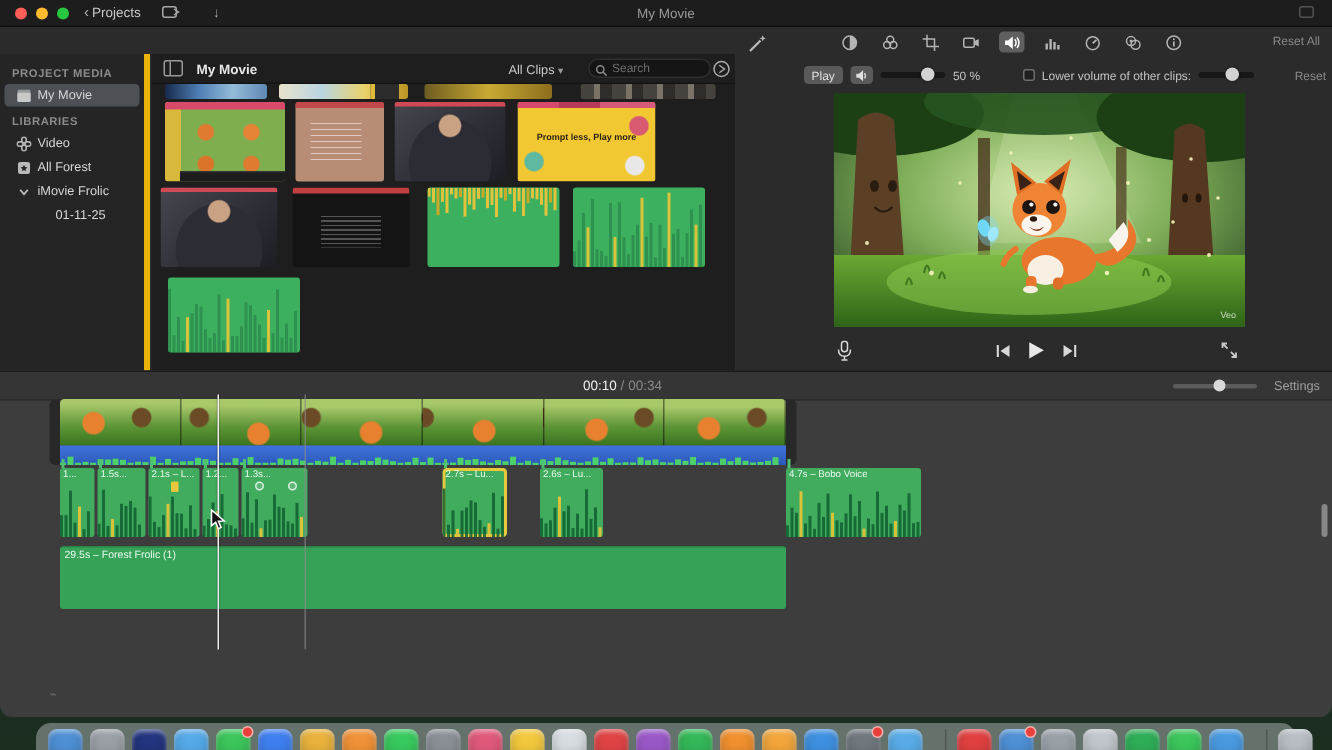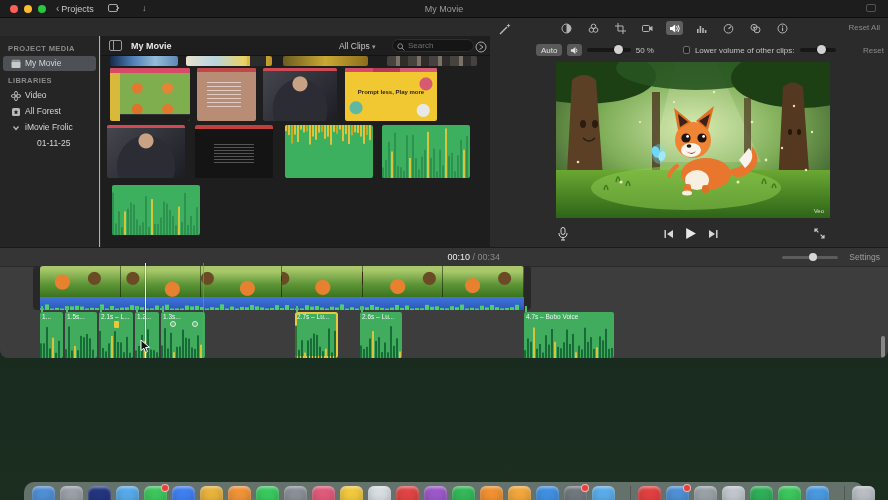--- a/index.html
+++ b/index.html
@@ -2,21 +2,21 @@
 <html><head>
 <meta charset="utf-8">
 <style>
   * { margin:0; padding:0; box-sizing:border-box; }
   html,body { width:888px; height:500px; overflow:hidden; background:#101810;
     font-family:"Liberation Sans", sans-serif; -webkit-font-smoothing:antialiased; }
   #screen { position:relative; width:888px; height:500px;
     background:linear-gradient(180deg,#15231a,#1b2e20); overflow:hidden; }
 
   
-  #window { position:absolute; left:0; top:0; width:888px; height:358px;
+  #window { position:absolute; left:0; top:0; width:888px; height:478px;
     background:#2b2b2b; border-radius:0 0 8px 8px; overflow:hidden; }
   #titlebar { position:absolute; left:0; top:0; width:888px; height:18px; background:#1d1d1d;
     border-bottom:1px solid #0e0e0e; }
   .tl { position:absolute; top:5px; width:8px; height:8px; border-radius:50%; }
   #tl-close{ left:10px; background:#ff5f57; } #tl-min{ left:24px; background:#febc2e; }
   #tl-zoom{ left:38px; background:#28c840; }
   #back-btn { position:absolute; left:56px; top:3px; color:#c9c9c9; font-size:9px; cursor:default; }
   #back-btn .chev { font-size:10px; margin-right:2px; color:#b0b0b0; }
   .tb-icon { position:absolute; top:3px; color:#a8a8a8; font-size:9px; }
   #win-title { position:absolute; left:0; right:0; top:4px; text-align:center;
@@ -25,21 +25,21 @@
     border:1px solid #6a6a6a; border-radius:2px; opacity:.7; }
 
   
   #tabbar { position:absolute; left:0; top:18px; width:490px; height:18px; background:#161616;
     display:flex; align-items:center; justify-content:center; gap:10px; }
   .tab { color:#b5b5b5; font-size:8.5px; padding:2px 6px; border-radius:3px; white-space:nowrap; }
   .tab.active { background:#4a4a4a; color:#f0f0f0; }
 
   
   #sidebar { position:absolute; left:0; top:36px; width:100px; height:211px; background:#252525;
-    border-right:1px solid #eab308; padding-top:4px; }
+    border-right:4px solid #eab308; padding-top:4px; }
   .sb-header { color:#8b8b8b; font-size:7.5px; font-weight:bold; letter-spacing:.4px;
     padding:4px 0 2px 8px; }
   .sb-item { position:relative; height:15px; line-height:15px; color:#d6d6d6; font-size:8.5px;
     padding-left:22px; margin:1px 3px; border-radius:3px; white-space:nowrap; }
   .sb-item.selected { background:#4d5055; }
   .sb-item.indent { padding-left:34px; }
   .sb-ico { position:absolute; left:8px; top:2.5px; width:10px; height:10px; color:#b9b9b9; }
   .sb-ico svg { width:10px; height:10px; display:block; }
 
   
@@ -133,21 +133,21 @@
 
   #transport { position:absolute; left:0; top:206px; width:100%; height:22px; }
   .tr-btn { position:absolute; color:#d8d8d8; }
   .tr-btn svg { display:block; }
 
   
   #timeline { position:absolute; left:0; top:247px; width:888px; height:231px; background:#3d3d3d;
     border-top:1px solid #1a1a1a; }
   #tl-toolbar { position:absolute; left:0; top:0; width:100%; height:19px; background:#353535;
     border-bottom:1px solid #2b2b2b; }
-  #timecode { position:absolute; left:330px; top:4px; width:170px; text-align:right; font-size:9px; }
+  #timecode { position:absolute; left:330px; top:4px; width:170px; text-align:center; font-size:9px; }
   #timecode .cur { color:#f0f0f0; } #timecode .sep,#timecode .tot { color:#8a8a8a; }
   #tl-zoom-slider { position:absolute; right:50px; top:8px; width:56px; height:3px; background:#5c5c5c;
     border-radius:2px; }
   #tl-zoom-slider .knob { position:absolute; top:-3px; width:8px; height:8px; border-radius:50%; background:#d8d8d8; }
   #settings-label { position:absolute; right:8px; top:4px; color:#9e9e9e; font-size:8.5px; }
 
   #filmstrip { position:absolute; left:40px; top:18px; width:484px; height:31px; display:flex;
     border-radius:3px 3px 0 0; overflow:hidden; }
   .frame { height:100%; flex:1; border-right:1px solid rgba(0,0,0,.45); background:
       radial-gradient(circle at 55% 62%, #e0methods 0, rgba(0,0,0,0) 0); }
@@ -448,21 +448,21 @@
             <svg viewBox="0 0 11 11">
               <circle cx="5.5" cy="5.5" r="4.5" fill="none" stroke="currentColor"></circle>
               <rect x="5" y="4.6" width="1.1" height="3.4" fill="currentColor"></rect>
               <rect x="5" y="2.6" width="1.1" height="1.1" fill="currentColor"></rect>
             </svg>
           </div>
         </div>
       <span id="reset-all">Reset All</span>
 
       <div id="vol-row">
-        <span class="pill">Auto</span>
+        <span class="pill">Play</span>
         <span class="pill icon-pill">
           <svg width="9" height="9" viewBox="0 0 10 10">
               <path d="M1 3.5 h2 L6 1 v8 L3 6.5 H1z" fill="#e0e0e0"></path>
               <path d="M7 3 q1.5 2 0 4" fill="none" stroke="#e0e0e0"></path>
             </svg>
         </span>
         <span class="slider" id="vol-slider">
             <span class="knob" id="vol-knob" style="left: calc(74% - 5px);"></span>
           </span>
         <span class="ctl-label">50 %</span>

